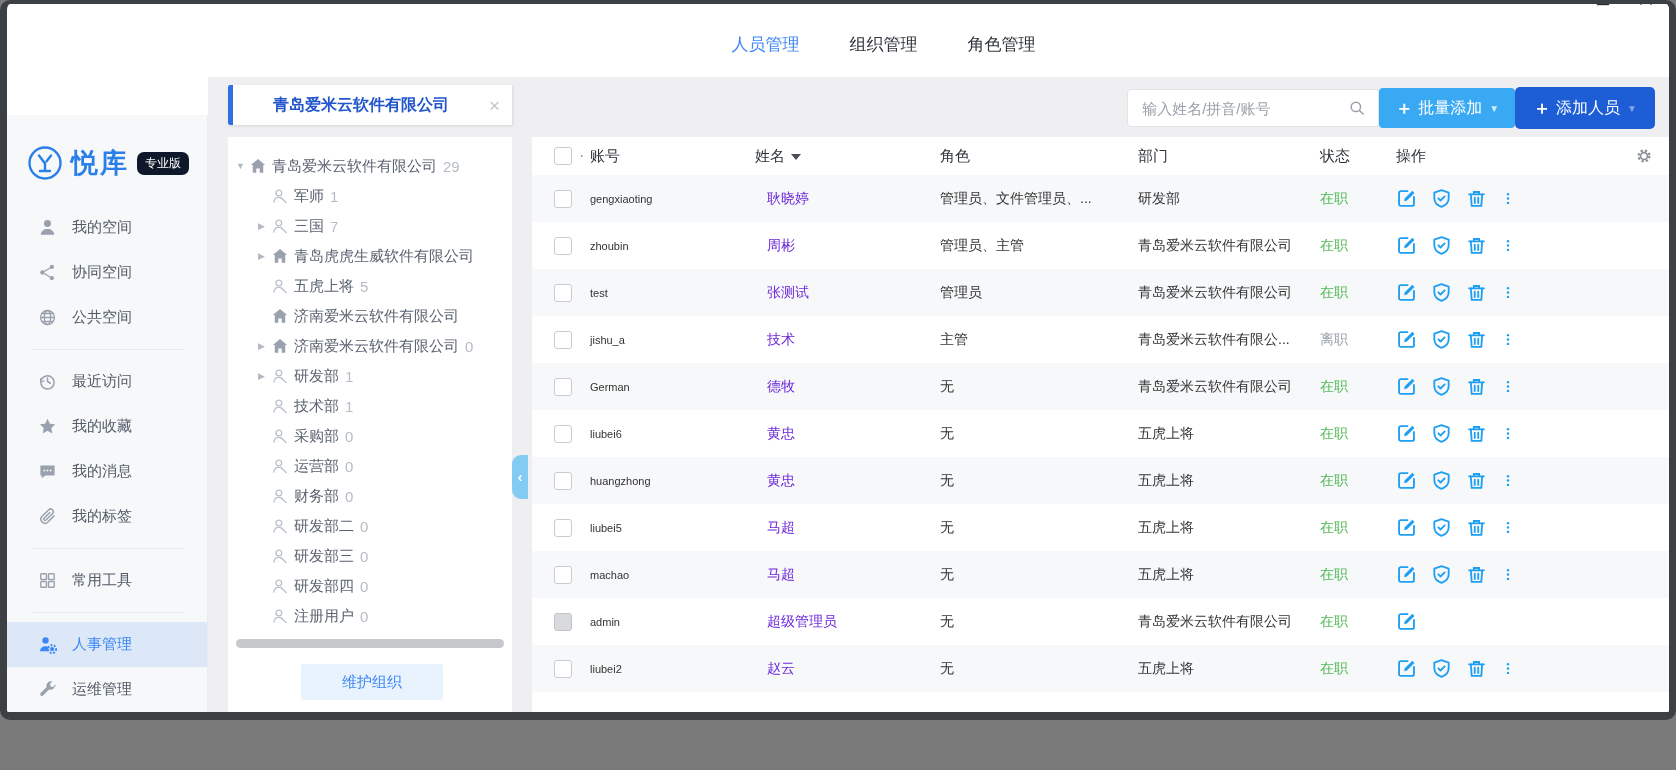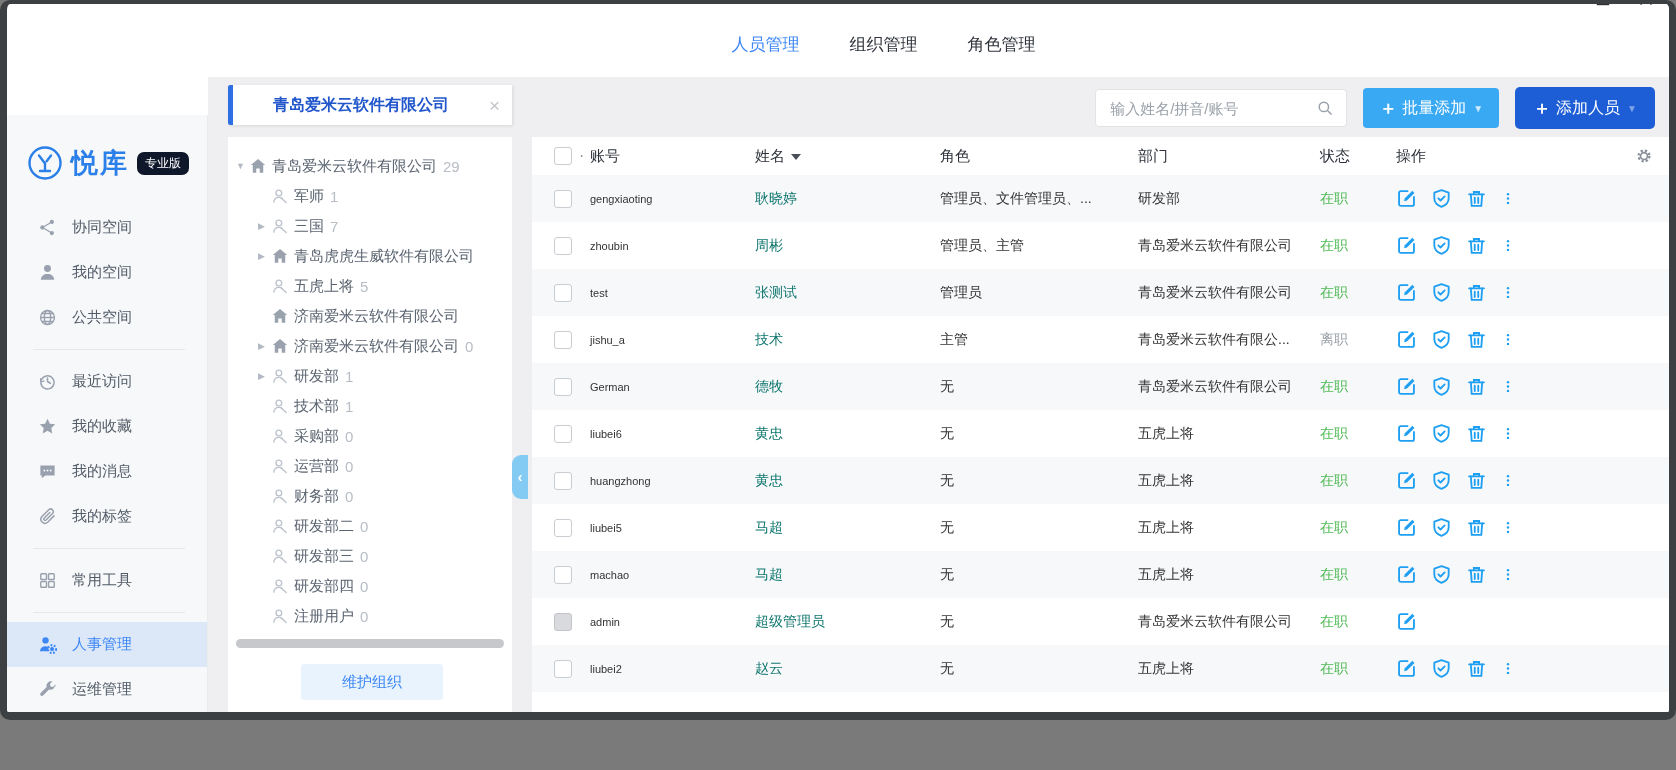--- a/index.html
+++ b/index.html
@@ -51,21 +51,21 @@
   .t-icon { width:18px; height:18px; flex-shrink:0; margin-right:5px; display:flex; }
   .t-icon svg { width:100%; height:100%; }
   .t-icon.company { color:#9aa2ae; }
   .t-icon.group { color:#bcc3cc; }
   .t-count { color:#b7bdc5; margin-left:6px; }
   .tree-scrollbar { height:9px; background:#c6c8cb; border-radius:5px; margin:8px 4px 16px 0; flex-shrink:0; cursor:pointer; }
   .maintain-btn { align-self:center; width:142px; height:36px; background:#e9f3fd; color:#3d87f5; border:none; border-radius:3px; font-size:15px; cursor:pointer; font-family:inherit; flex-shrink:0; }
   .collapse-handle { position:absolute; left:304px; top:378px; width:16px; height:44px; background:#84cbf4; color:#fff; border-radius:9px 0 0 9px; display:flex; align-items:center; justify-content:center; font-size:14px; font-weight:bold; cursor:pointer; }
   
   .table-col { flex:1; margin-left:20px; display:flex; flex-direction:column; min-width:0; }
-  .toolbar { height:52px; display:flex; align-items:center; justify-content:flex-end; gap:16px; padding:0 14px 6px 0; flex-shrink:0; }
+  .toolbar { height:52px; display:flex; align-items:center; justify-content:flex-end; gap:0; padding:0 14px 6px 0; flex-shrink:0; }
   .search-box { width:252px; height:38px; background:#fff; border:1px solid #e1e3e6; border-radius:4px; display:flex; align-items:center; padding:0 12px; }
   .search-box input { border:none; outline:none; flex:1; font-size:15px; color:#333; background:transparent; font-family:inherit; min-width:0; }
   .search-box input::placeholder { color:#9aa1a9; }
   .search-box .mag { width:18px; height:18px; color:#9aa1a9; flex-shrink:0; }
   .btn { border:none; color:#fff; display:flex; align-items:center; gap:5px; font-size:16px; cursor:pointer; font-family:inherit; }
   .btn .plus { font-size:18px; font-weight:bold; line-height:1; }
   .btn .caret { font-size:10px; margin-left:2px; }
   .btn-batch { height:40px; padding:0 16px; background:#3aa9f3; border-radius:4px; }
   .btn-batch .caret { color:#cfeafc; }
   .btn-add { height:42px; padding:0 18px; background:#1d5ed6; border-radius:5px; }
@@ -78,21 +78,21 @@
   .cb { width:18px; height:18px; border:1px solid #c9ccd1; border-radius:3px; background:#fff; cursor:pointer; flex-shrink:0; }
   .cb.disabled { background:#d9dadd; border-color:#c2c4c8; cursor:default; }
   .hdot { color:#8b9099; font-size:16px; }
   .col-account { width:165px; flex-shrink:0; }
   .col-name { width:185px; flex-shrink:0;font-family:Liberation Mono, monospace; }
   .col-role { width:198px; flex-shrink:0; white-space:nowrap; overflow:hidden; }
   .col-dept { width:182px; flex-shrink:0; white-space:nowrap; overflow:hidden; }
   .col-status { width:76px; flex-shrink:0; }
   .col-actions { flex:1; display:flex; align-items:center; gap:14px; }
   .acct { font-size:11px; color:#333; }
-  .name-link { color:#0f766e; cursor:pointer; }
+  .name-link { color:#6d28d9; cursor:pointer;margin-left:12px; }
   .status-active { color:#50b955; }
   .status-inactive { color:#9aa0a8; }
   .sort-caret { display:inline-block; width:0; height:0; border-left:5px solid transparent; border-right:5px solid transparent; border-top:6px solid #4a4f57; margin-left:6px; vertical-align:middle; }
   .act { width:21px; height:21px; color:#1e9ff2; display:flex; cursor:pointer; }
   .act svg { width:100%; height:100%; }
   .act.more { width:14px; }
   .gear-btn { position:absolute; right:16px; top:10px; width:18px; height:18px; color:#8b9099; cursor:pointer; }
   .gear-btn svg { width:100%; height:100%; }
 </style>
 </head>
@@ -106,36 +106,36 @@
         <circle cx="18" cy="18" r="15.5"></circle>
         <path d="M12 10.5l6 8v7.5M24 10.5l-4.4 5.8M13 26h10"></path>
       </svg>
       <span class="brand-name">悦库</span>
       <span class="brand-badge">专业版</span>
     </div>
     <nav id="sidebar-nav">
         <div class="nav-item">
           <span class="ni">
             <svg viewBox="0 0 24 24" fill="currentColor">
+              <circle cx="12" cy="7" r="4.4"></circle>
+              <path d="M3.5 21c.4-4.6 4-7 8.5-7s8.1 2.4 8.5 7z"></path>
+            </svg>
+          </span>
+          <span>我的空间</span>
+        </div>
+        <div class="nav-item">
+          <span class="ni">
+            <svg viewBox="0 0 24 24" fill="currentColor">
               <circle cx="5.5" cy="12" r="2.7"></circle>
               <circle cx="17.5" cy="5" r="2.7"></circle>
               <circle cx="17.5" cy="19" r="2.7"></circle>
               <path d="M7.8 10.8l7.5-4.5M7.8 13.2l7.5 4.5" stroke="currentColor" stroke-width="1.6" fill="none"></path>
             </svg>
           </span>
           <span>协同空间</span>
-        </div>
-        <div class="nav-item">
-          <span class="ni">
-            <svg viewBox="0 0 24 24" fill="currentColor">
-              <circle cx="12" cy="7" r="4.4"></circle>
-              <path d="M3.5 21c.4-4.6 4-7 8.5-7s8.1 2.4 8.5 7z"></path>
-            </svg>
-          </span>
-          <span>我的空间</span>
         </div>
         <div class="nav-item">
           <span class="ni">
             <svg viewBox="0 0 24 24" fill="none" stroke="currentColor" stroke-width="1.7">
               <circle cx="12" cy="12" r="8.8"></circle>
               <ellipse cx="12" cy="12" rx="4" ry="8.8"></ellipse>
               <path d="M3.2 12h17.6M4.6 7h14.8M4.6 17h14.8"></path>
             </svg>
           </span>
           <span>公共空间</span>

